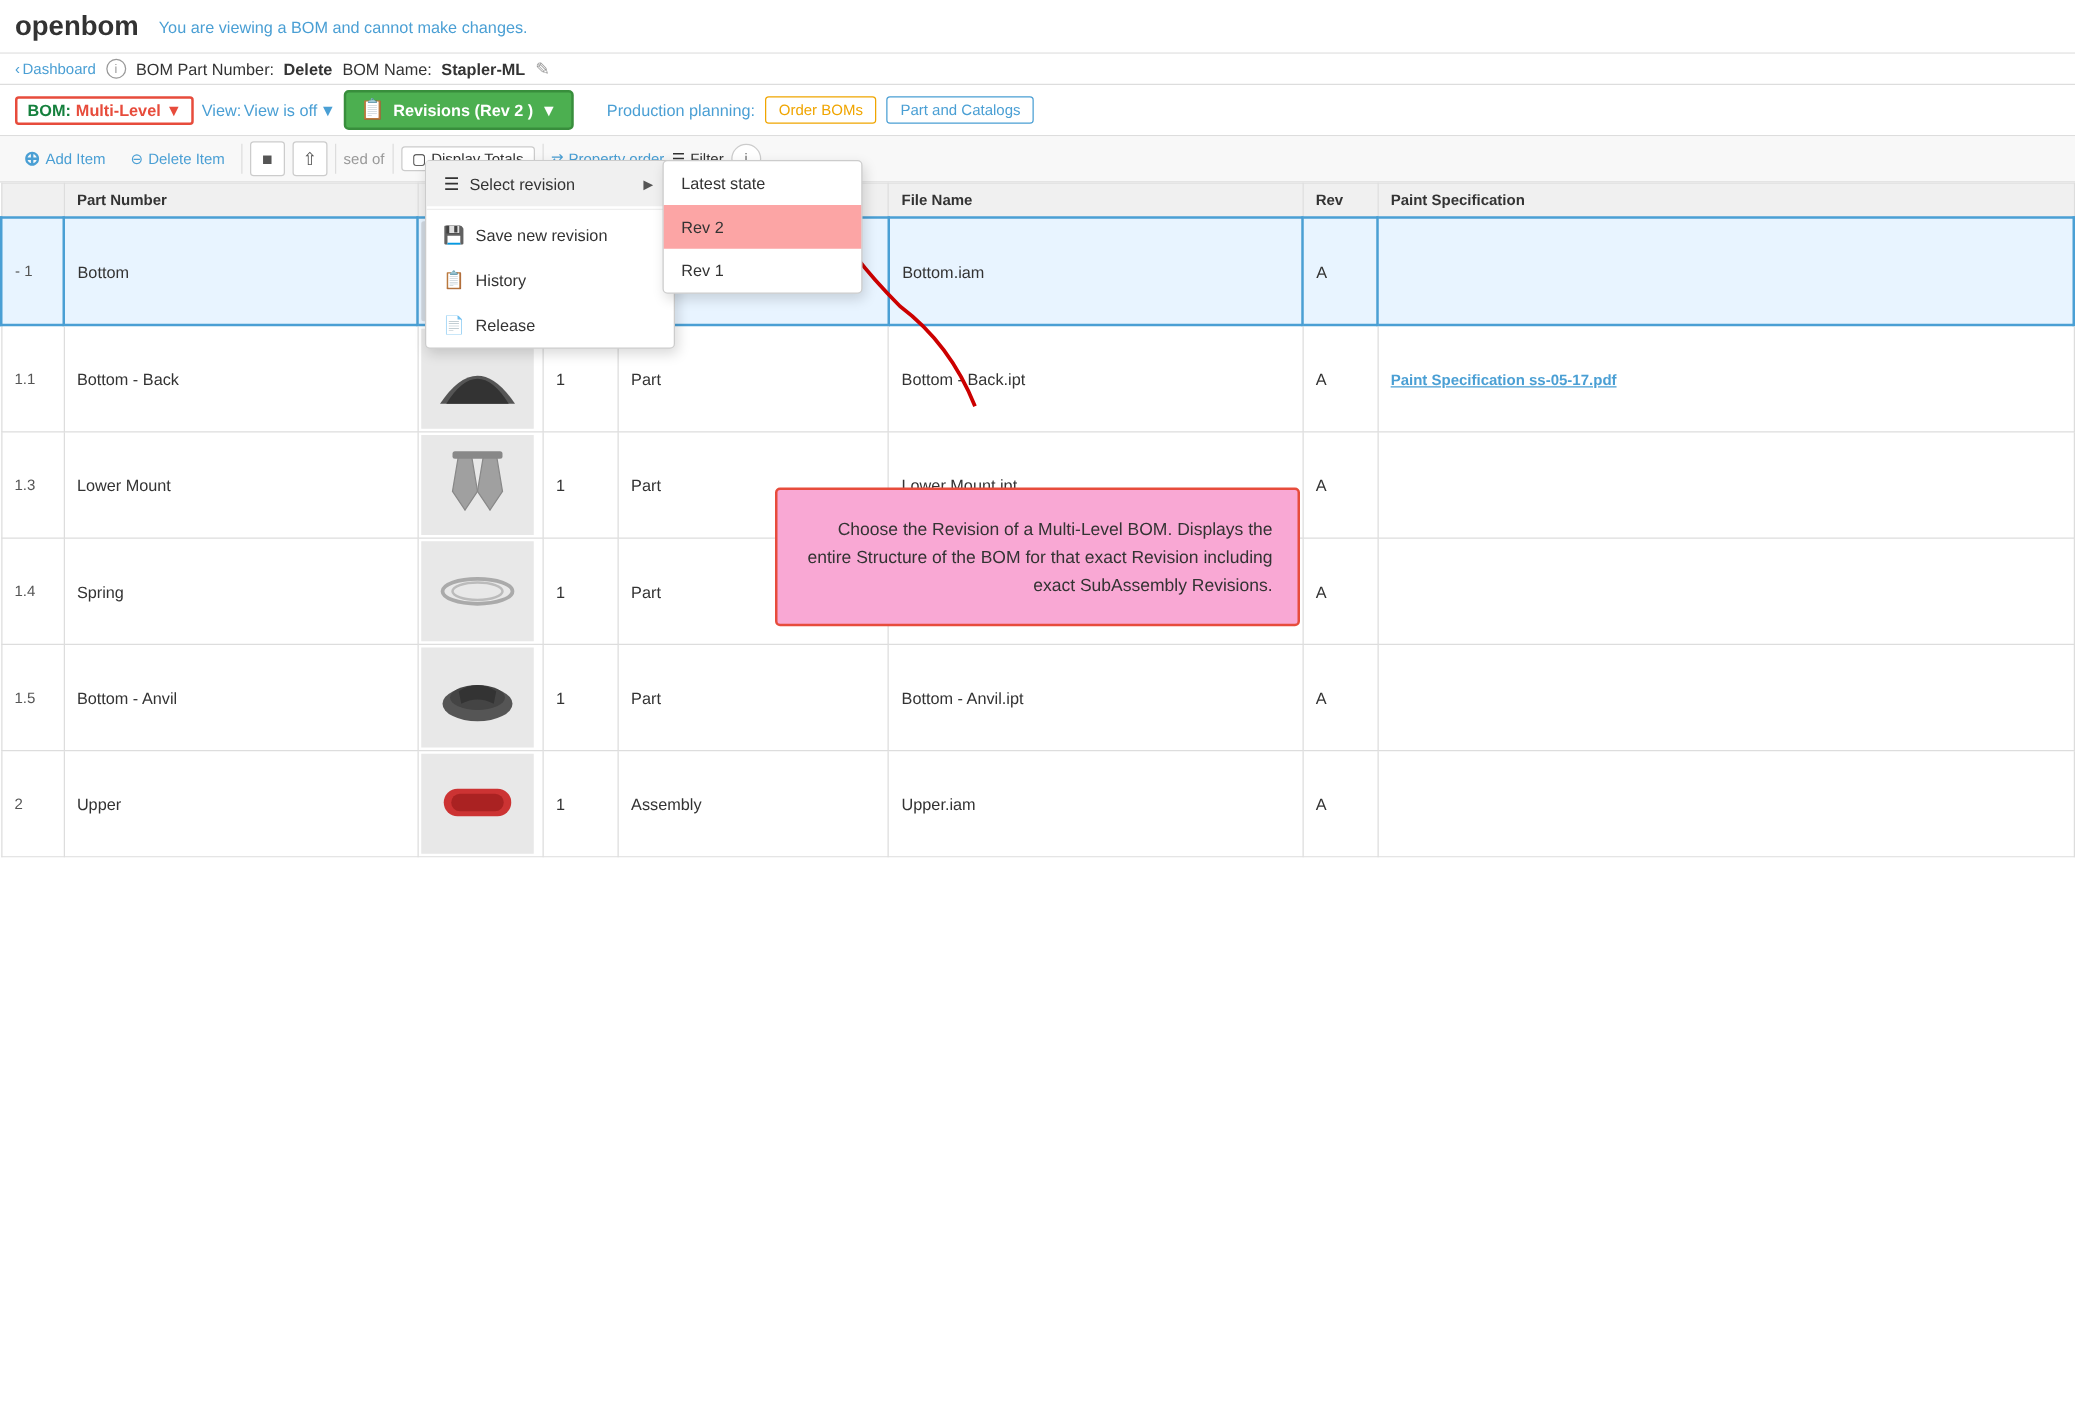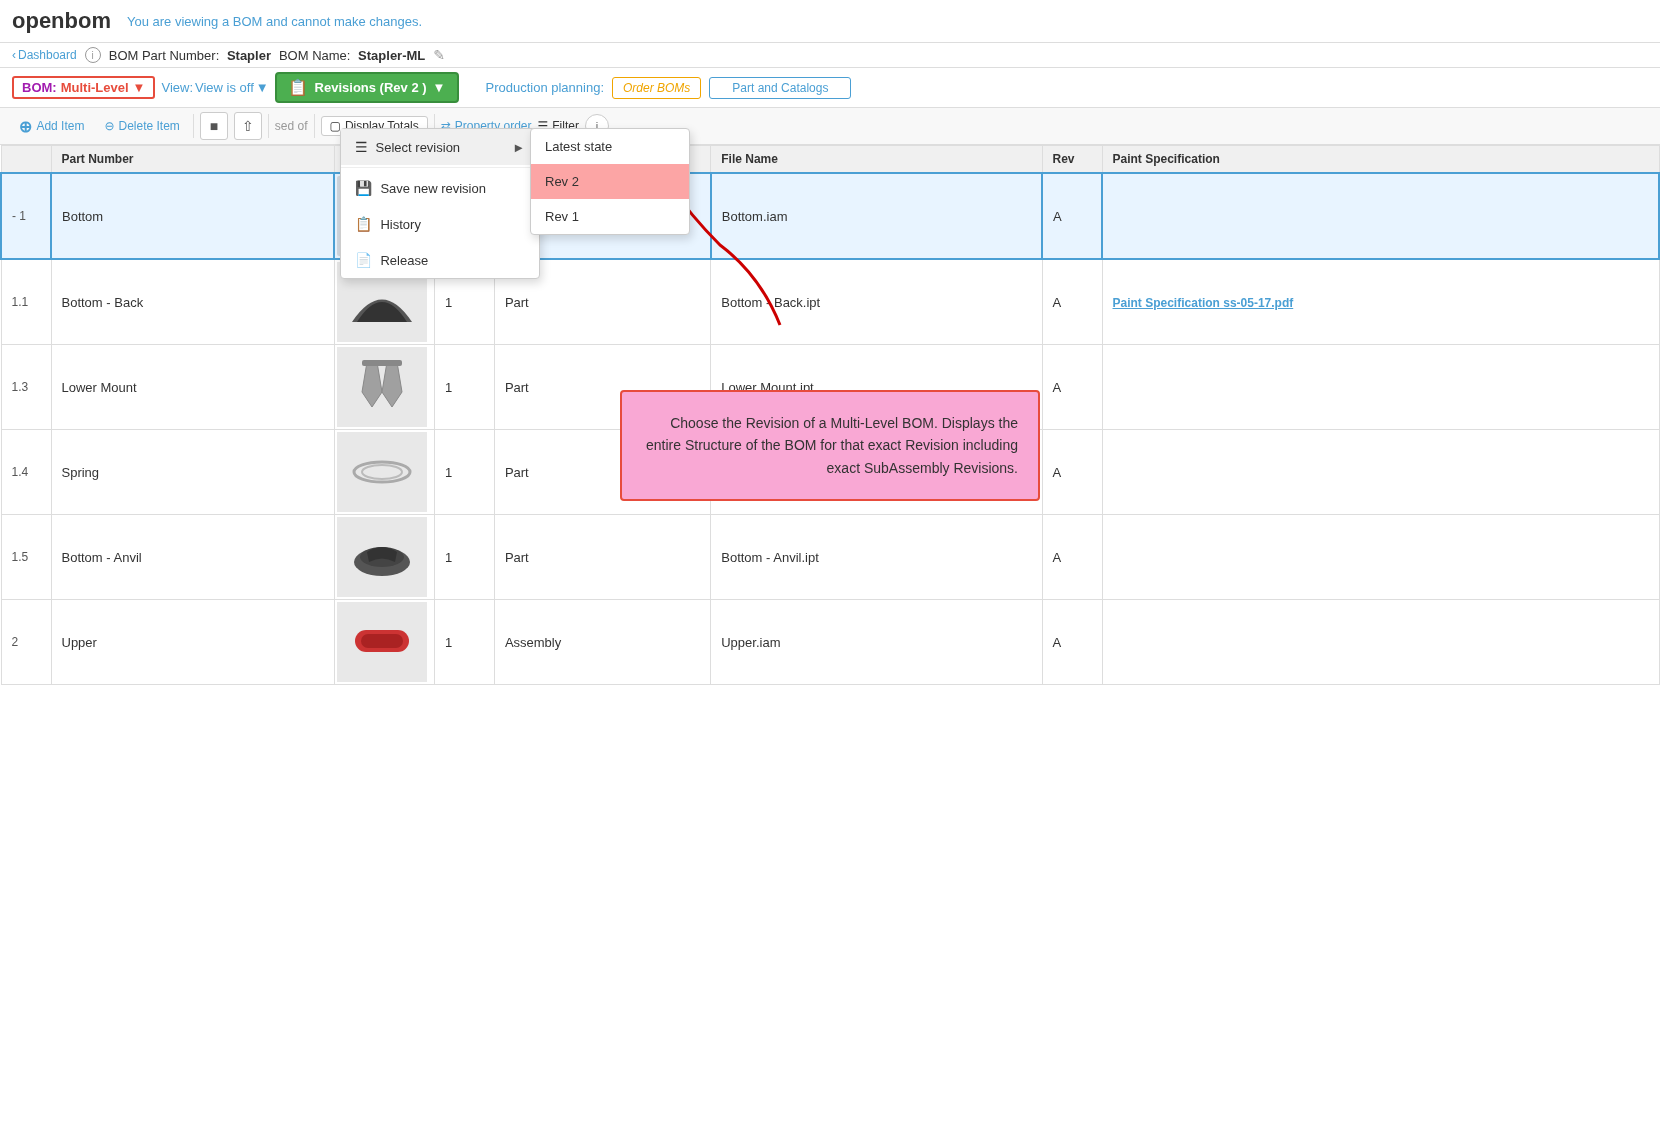--- a/index.html
+++ b/index.html
@@ -16,22 +16,22 @@
     .bom-label { font-size: 13px; color: #333; }
     .bom-label strong { color: #333; }
     .edit-icon { color: #999; cursor: pointer; font-size: 14px; }
 
     
     .controls-bar { display: flex; align-items: center; padding: 4px 12px; background: #fff; border-bottom: 1px solid #ddd; gap: 6px; flex-wrap: wrap; }
     .view-control { color: #4a9fd4; font-size: 13px; cursor: pointer; display: flex; align-items: center; gap: 2px; }
     .revisions-btn { background: #4caf50; border: 2px solid #388e3c; color: #fff; font-size: 13px; font-weight: bold; padding: 4px 12px; border-radius: 4px; cursor: pointer; display: flex; align-items: center; gap: 6px; }
     .revisions-btn .icon { font-size: 16px; }
     .production-label { color: #4a9fd4; font-weight: normal; font-size: 13px; }
-    .order-boms-btn { border: 1px solid #f0a500; color: #f0a500; background: #fff; padding: 3px 10px; border-radius: 3px; font-size: 12px; cursor: pointer; font-style: italic; }
-    .part-catalogs-btn { border: 1px solid #4a9fd4; color: #4a9fd4; background: #fff; padding: 3px 22px; border-radius: 3px; font-size: 12px; cursor: pointer; }
+    .order-boms-btn { border: 1px solid #f0a500; color: #f0a500; background: #fff; padding: 3px 10px; border-radius: 3px; font-size: 12px; cursor: pointer; }
+    .part-catalogs-btn { border: 1px solid #4a9fd4; color: #4a9fd4; background: #fff; padding: 3px 10px; border-radius: 3px; font-size: 12px; cursor: pointer; }
     .separator { width: 1px; height: 24px; background: #ddd; }
 
     
     .toolbar { display: flex; align-items: center; padding: 4px 12px; background: #f8f8f8; border-bottom: 1px solid #ddd; gap: 6px; }
     .toolbar-btn { color: #4a9fd4; font-size: 12px; cursor: pointer; display: flex; align-items: center; gap: 4px; padding: 2px 6px; border: 1px solid transparent; border-radius: 3px; }
     .toolbar-btn .plus { font-size: 16px; font-weight: bold; }
     .toolbar-icon-btn { width: 28px; height: 28px; border: 1px solid #ccc; border-radius: 3px; display: flex; align-items: center; justify-content: center; cursor: pointer; background: #fff; color: #555; font-size: 14px; }
     .display-totals-btn { display: flex; align-items: center; gap: 4px; color: #333; font-size: 12px; cursor: pointer; border: 1px solid #ccc; padding: 2px 8px; border-radius: 3px; background: #fff; }
     .property-order-btn { color: #4a9fd4; font-size: 12px; cursor: pointer; display: flex; align-items: center; gap: 4px; }
     .filter-btn { color: #333; font-size: 12px; cursor: pointer; display: flex; align-items: center; gap: 4px; }
@@ -73,32 +73,32 @@
 </div>
 
 <div class="second-bar">
   <span class="dashboard-link">
     <span>‹</span>
     <span>Dashboard</span>
   </span>
   <span class="info-icon">i</span>
   <span class="bom-label">
     <span>BOM Part Number:</span>
-    <strong style="margin-left:4px;">Stapler</strong>
+    <strong style="margin-left:4px;">Delete</strong>
   </span>
   <span class="bom-label">
     <span>BOM Name:</span>
     <strong style="margin-left:4px;">Stapler-ML</strong>
   </span>
   <span class="edit-icon">✎</span>
 </div>
 
 <div class="controls-bar">
   <div style="border:2px solid #e74c3c; padding:2px 8px; border-radius:3px; display:flex; align-items:center; gap:4px;">
-    <span style="color:#a21caf; font-weight:bold;">BOM:</span>
+    <span style="color:#15803d; font-weight:bold;">BOM:</span>
     <span style="color:#e74c3c; font-weight:bold;">Multi-Level</span>
     <span style="color:#e74c3c;">▼</span>
   </div>
   <div class="view-control">
     <span>View:</span>
     <span>View is off</span>
     <span>▼</span>
   </div>
   <button class="revisions-btn">
     <span class="icon">📋</span>

